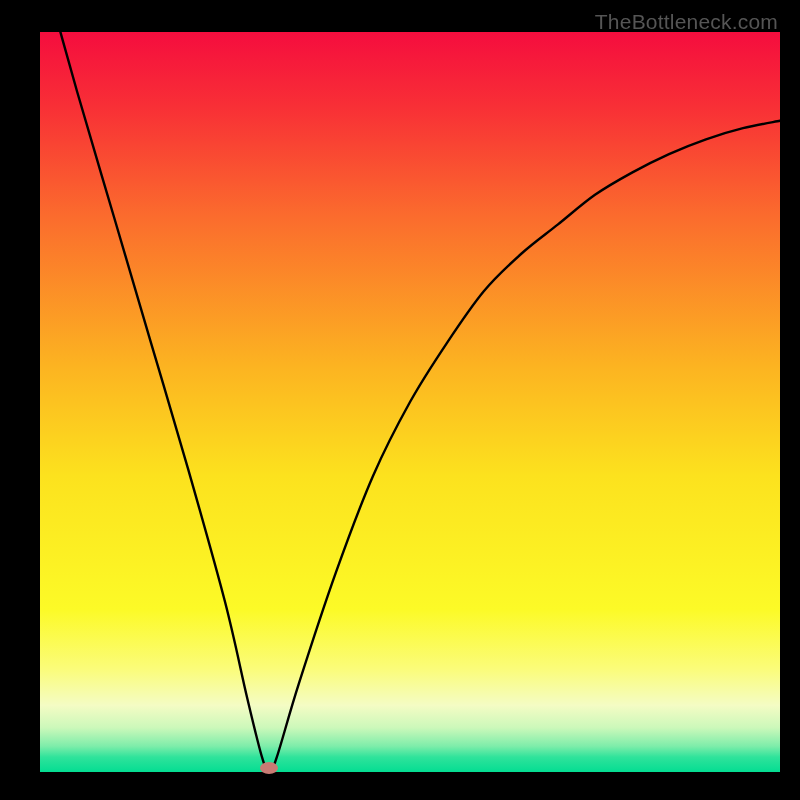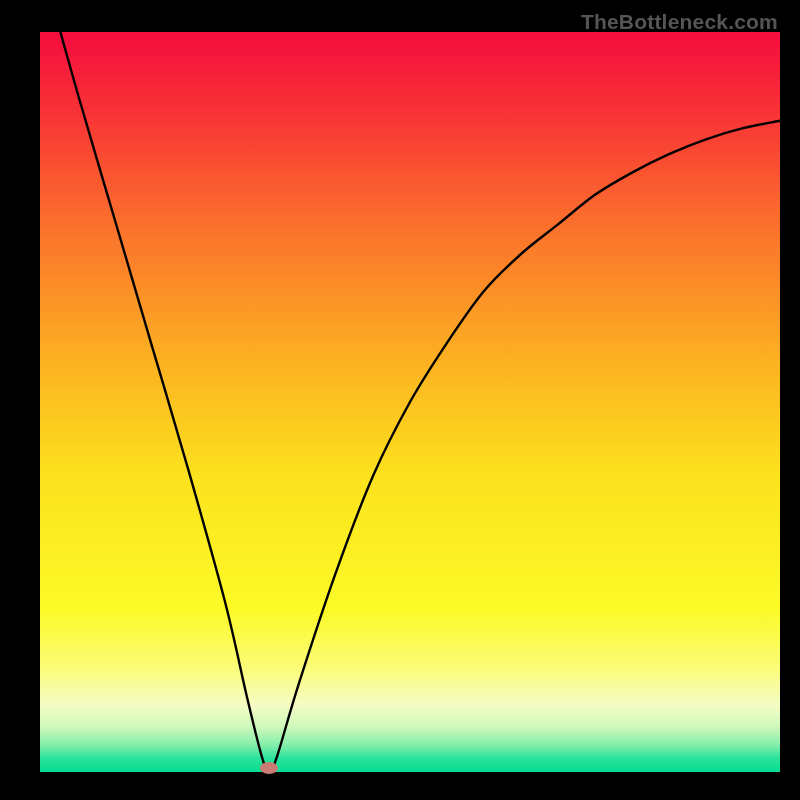--- a/index.html
+++ b/index.html
@@ -35,21 +35,21 @@
     height: 100%;
     overflow: visible;
   }
   .watermark {
     position: absolute;
     top: 0px;
     right: 12px;
     color: #555;
     font-size: 21px;
     letter-spacing: 0.2px;
-    font-weight: 700;
+    font-weight: 400;
     user-select: none;
   }
   .marker {
     position: absolute;
     width: 18px;
     height: 12px;
     border-radius: 50%;
     transform: translate(-50%, -50%);
   }
 </style>

